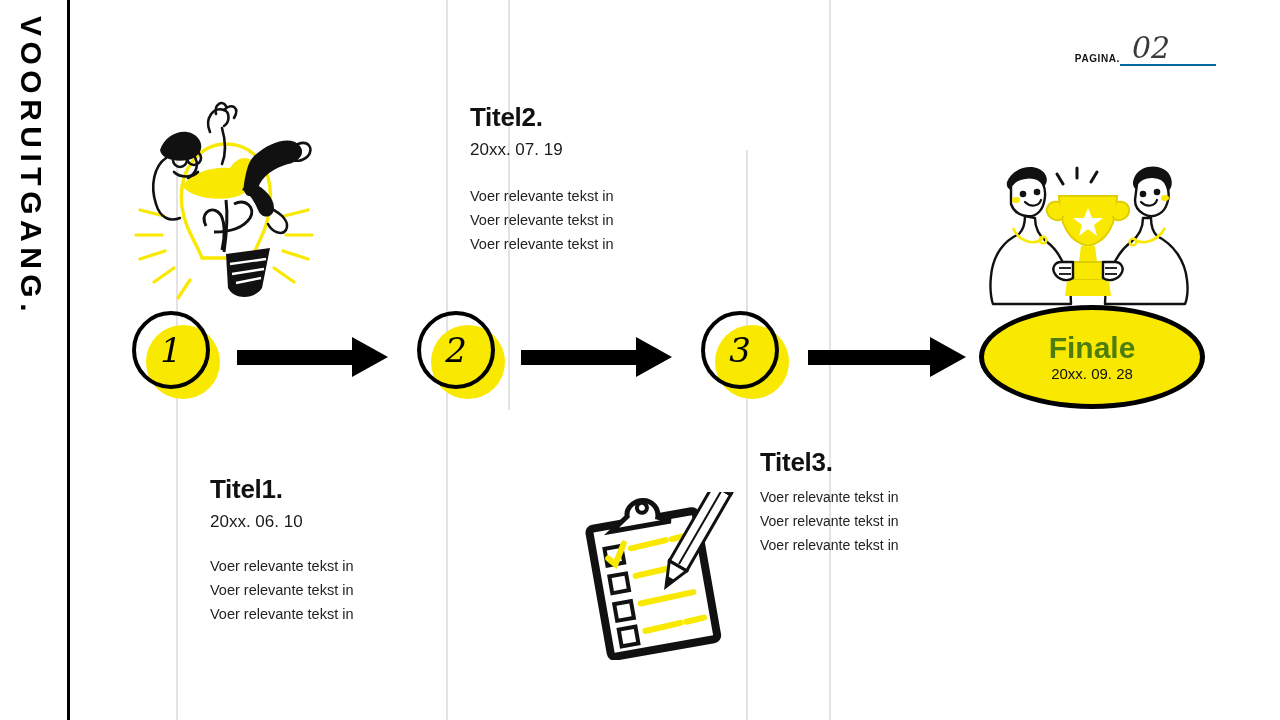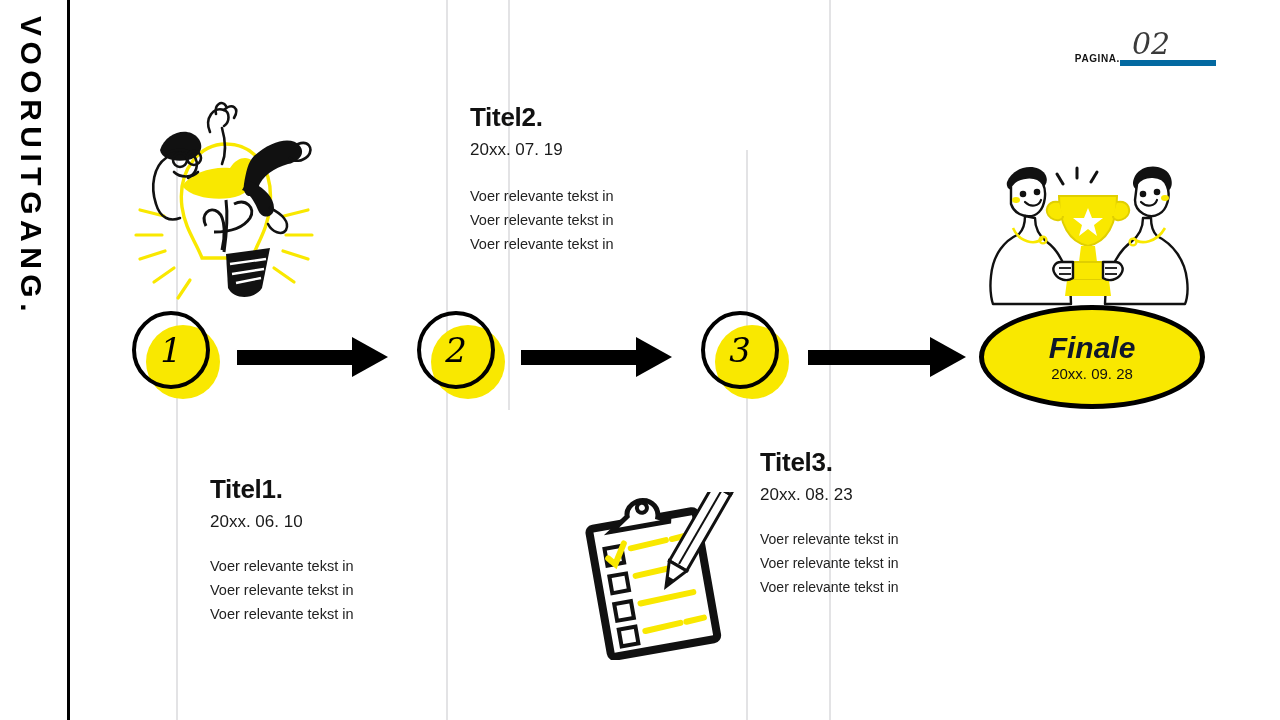--- a/index.html
+++ b/index.html
@@ -72,21 +72,21 @@
   .pagina-label {
     font-size: 10px;
     font-weight: bold;
     letter-spacing: 0.6px;
     color: #111;
     padding-bottom: 2px;
   }
   .pagina-num-wrap {
     position: relative;
     width: 96px;
-    border-bottom: 6px solid #0369a1;
+    border-bottom: 2px solid #0369a1;
     height: 22px;
   }
   .pagina-num {
     position: absolute;
     left: 12px; bottom: 1px;
     font-family: "DejaVu Serif", serif;
     font-style: italic;
     font-size: 30px;
     color: #3a3a3a;
     line-height: 1;
@@ -162,23 +162,22 @@
     background: #F9E800;
     border: 5px solid #000;
     display: flex;
     flex-direction: column;
     align-items: center;
     justify-content: center;
   }
   .finale-title {
     font-size: 30px;
     font-weight: bold;
-    color: #0f172a;
+    color: #4d7c0f;
     line-height: 1.05;
-    font-style: italic;
   }
   .finale-date {
     font-size: 15px;
     color: #111;
     margin-top: 2px;
   }
 
   
   .block { position: absolute; width: 250px; }
   .block h3 {
@@ -435,21 +434,20 @@
     <p class="date">20xx. 07. 19</p>
     <ul>
       <li>Voer relevante tekst in</li>
       <li>Voer relevante tekst in</li>
       <li>Voer relevante tekst in</li>
     </ul>
   </div>
 
   <div class="block b3">
     <h3>Titel3.</h3>
-    <p class="date">20xx. 08. 23</p>
     <ul>
       <li>Voer relevante tekst in</li>
       <li>Voer relevante tekst in</li>
       <li>Voer relevante tekst in</li>
     </ul>
   </div>
 
 </div>
 
 </body></html>

